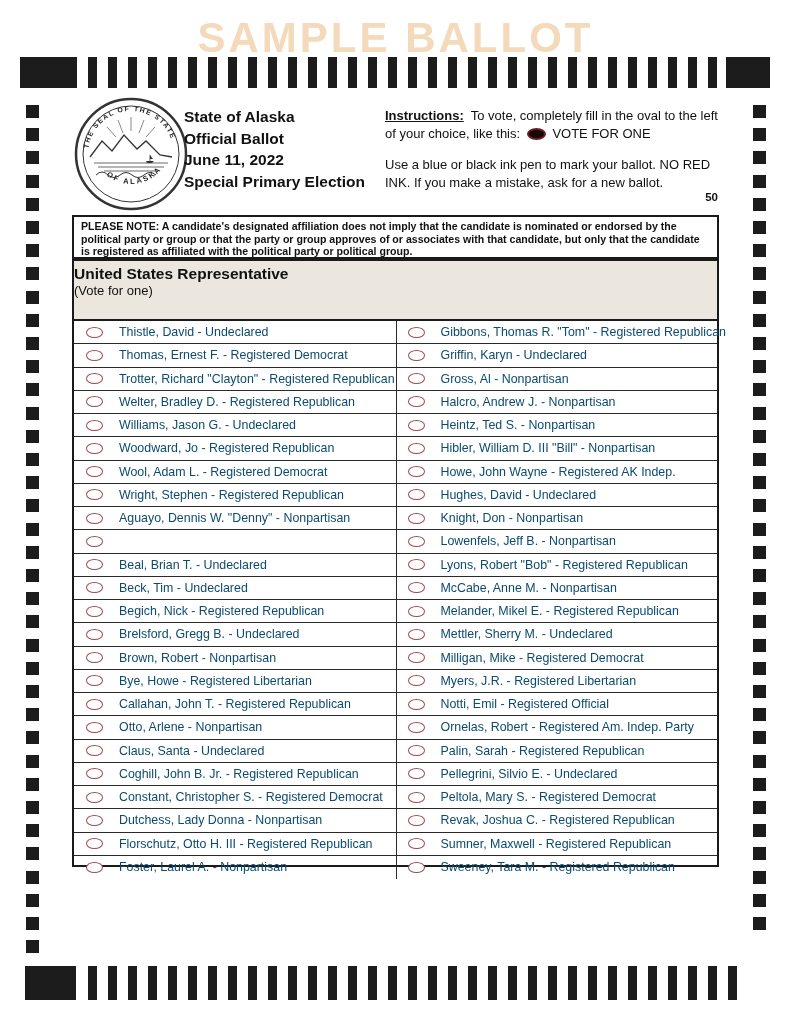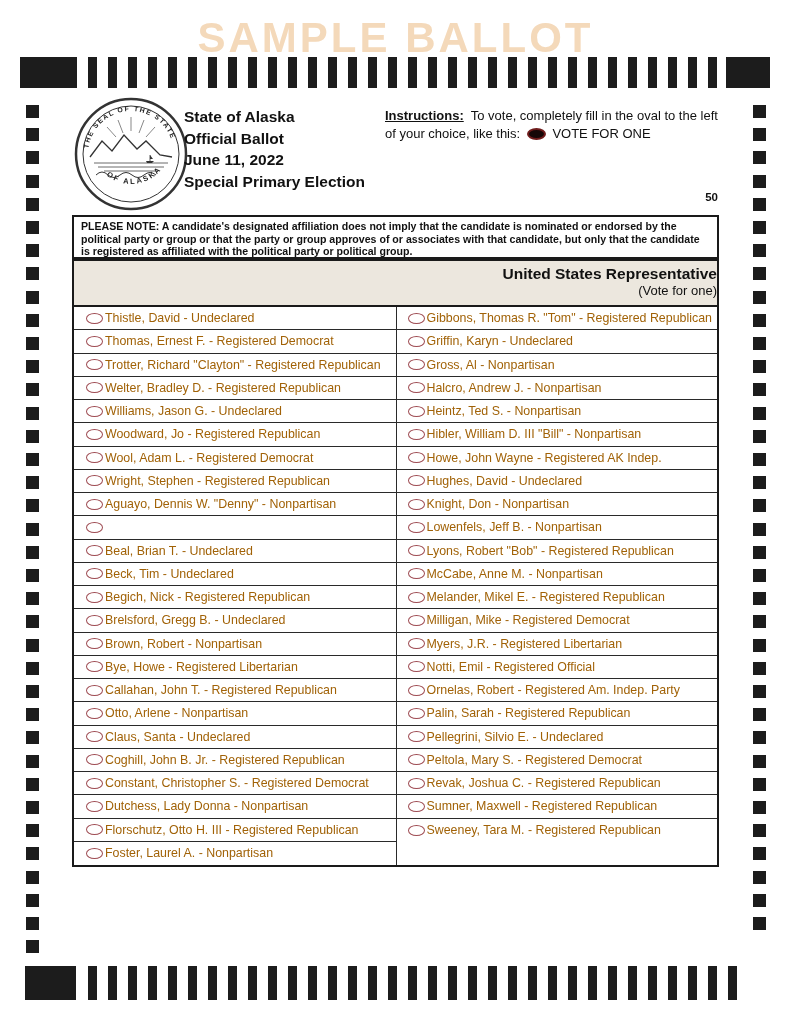--- a/index.html
+++ b/index.html
@@ -30,32 +30,32 @@
   .page-num { position:absolute; left:640px; top:191px; width:78px; text-align:right; font-size:11.5px; font-weight:bold; }
 
   
   .notice { position:absolute; left:72px; top:215px; width:647px; height:44px;
     border:2px solid #1a1a1a; background:#fff; padding:3px 7px;
     font-size:10.6px; font-weight:bold; line-height:12.6px; color:#111; }
 
   
   .contest { position:absolute; left:72px; top:259px; width:647px; height:608px;
     border:2px solid #1a1a1a; background:#fff; }
-  .contest-header { height:46px; background:#ece7de; border-bottom:2px solid #1a1a1a;
-    text-align:right; padding-top:4px; }
+  .contest-header { height:60px; background:#ece7de; border-bottom:2px solid #1a1a1a;
+    text-align:left; padding-top:4px; }
   .contest-title { font-size:15.5px; font-weight:bold; }
   .contest-subtitle { font-size:13px; }
   .contest-body { position:relative; height:558px; display:flex; }
   .col { width:50%; display:flex; flex-direction:column; }
   .col-divider { position:absolute; left:50%; top:0; width:0; height:100%; border-left:1.5px solid #2a2a2a; }
   .crow { height:23.25px; flex:0 0 auto; display:flex; align-items:center; border-bottom:1px solid #2a2a2a; cursor:pointer; }
   .col .crow:last-child { border-bottom:none; }
   .oval { width:17px; height:11px; flex:0 0 auto; border:1.4px solid #9e4b52; border-radius:50%;
     background:#fff; margin-left:12px; }
-  .cname { font-size:12.4px; margin-left:2px; white-space:nowrap; color:#a16207; }
+  .cname { font-size:12.4px; margin-left:16px; white-space:nowrap; color:#0c4a6e; }
 </style>
 </head>
 <body>
 
 <div class="page">
 
   <div class="watermark">SAMPLE BALLOT</div>
 
   <div class="corner-block" style="left:20px;top:57px;width:57px;height:31px;"></div>
   <div class="tm-row" id="tm-top" style="left:88px;top:57px;height:31px;">
@@ -216,20 +216,21 @@
     <div>Official Ballot</div>
     <div>June 11, 2022</div>
     <div>Special Primary Election</div>
   </div>
 
   <div class="instructions">
     <p><span class="lbl">Instructions:</span>&nbsp;
       <span>To vote, completely fill in the oval to the left of your choice, like this:</span>
       <span class="demo-oval"></span>
       <span>VOTE FOR ONE</span></p>
+    <p>Use a blue or black ink pen to mark your ballot. NO RED INK. If you make a mistake, ask for a new ballot.</p>
   </div>
 
   <div class="page-num">50</div>
 
   <div class="notice">PLEASE NOTE: A candidate's designated affiliation does not imply that the candidate is nominated or endorsed by the political party or group or that the party or group approves of or associates with that candidate, but only that the candidate is registered as affiliated with the political party or political group.</div>
 
   <div class="contest">
     <div class="contest-header">
       <div class="contest-title">United States Representative</div>
       <div class="contest-subtitle">(Vote for one)</div>
@@ -414,20 +415,24 @@
   <div class="crow">
     <span class="oval"></span>
     <span class="cname">McCabe, Anne M. - Nonpartisan</span>
   </div>
 
   <div class="crow">
     <span class="oval"></span>
     <span class="cname">Melander, Mikel E. - Registered Republican</span>
   </div>
 
+  <div class="crow">
+    <span class="oval"></span>
+    <span class="cname">Mettler, Sherry M. - Undeclared</span>
+  </div>
 
   <div class="crow">
     <span class="oval"></span>
     <span class="cname">Milligan, Mike - Registered Democrat</span>
   </div>
 
   <div class="crow">
     <span class="oval"></span>
     <span class="cname">Myers, J.R. - Registered Libertarian</span>
   </div>

